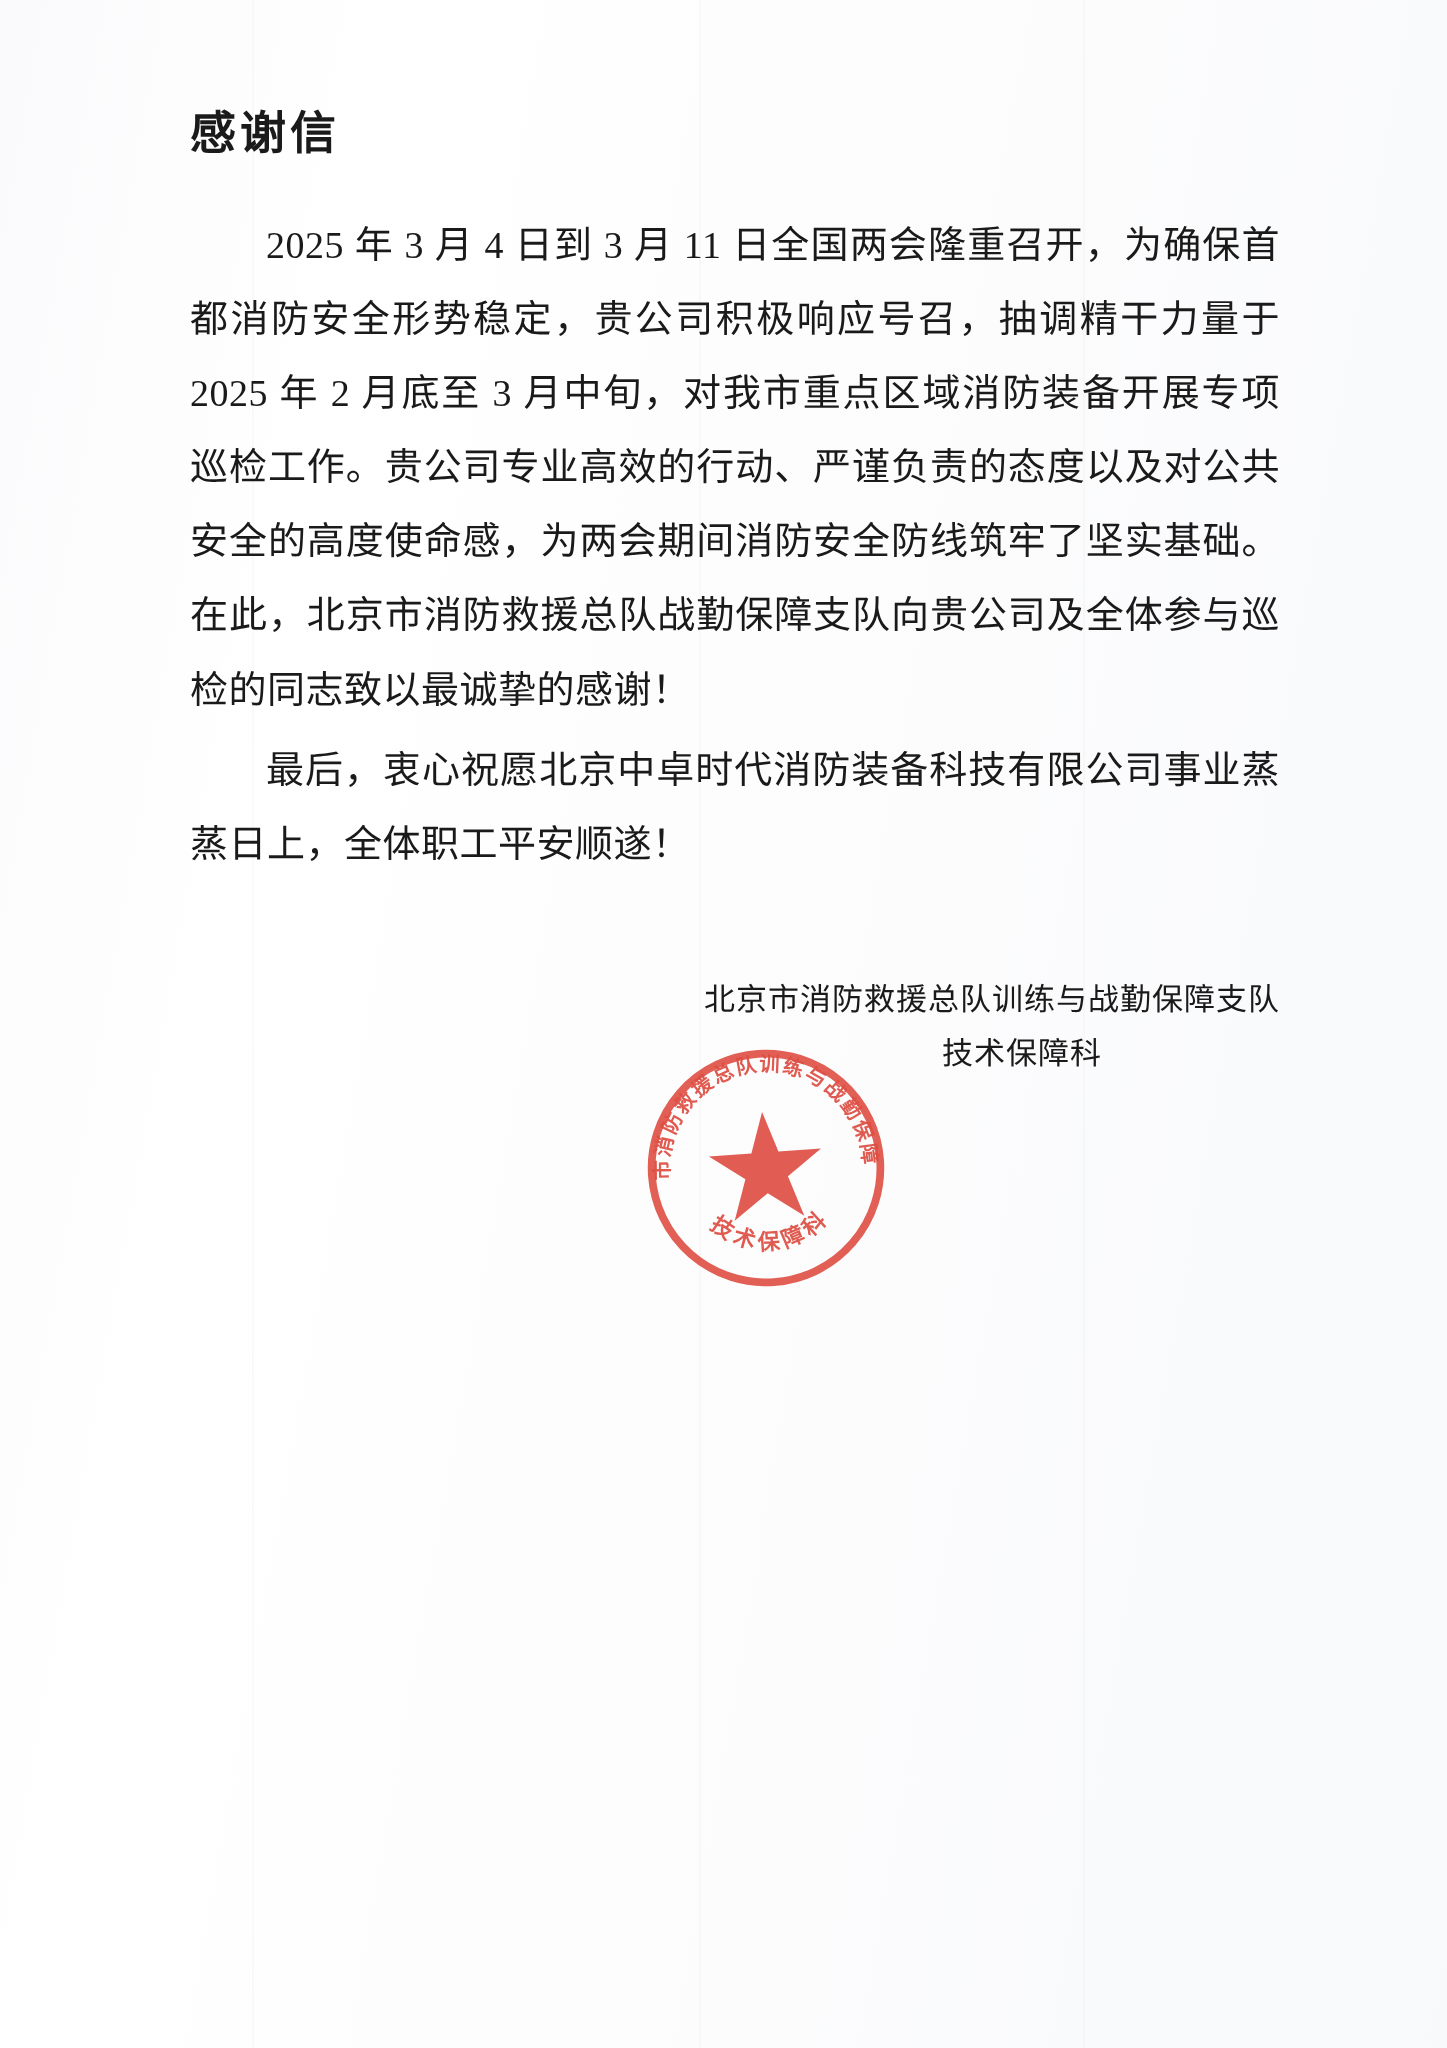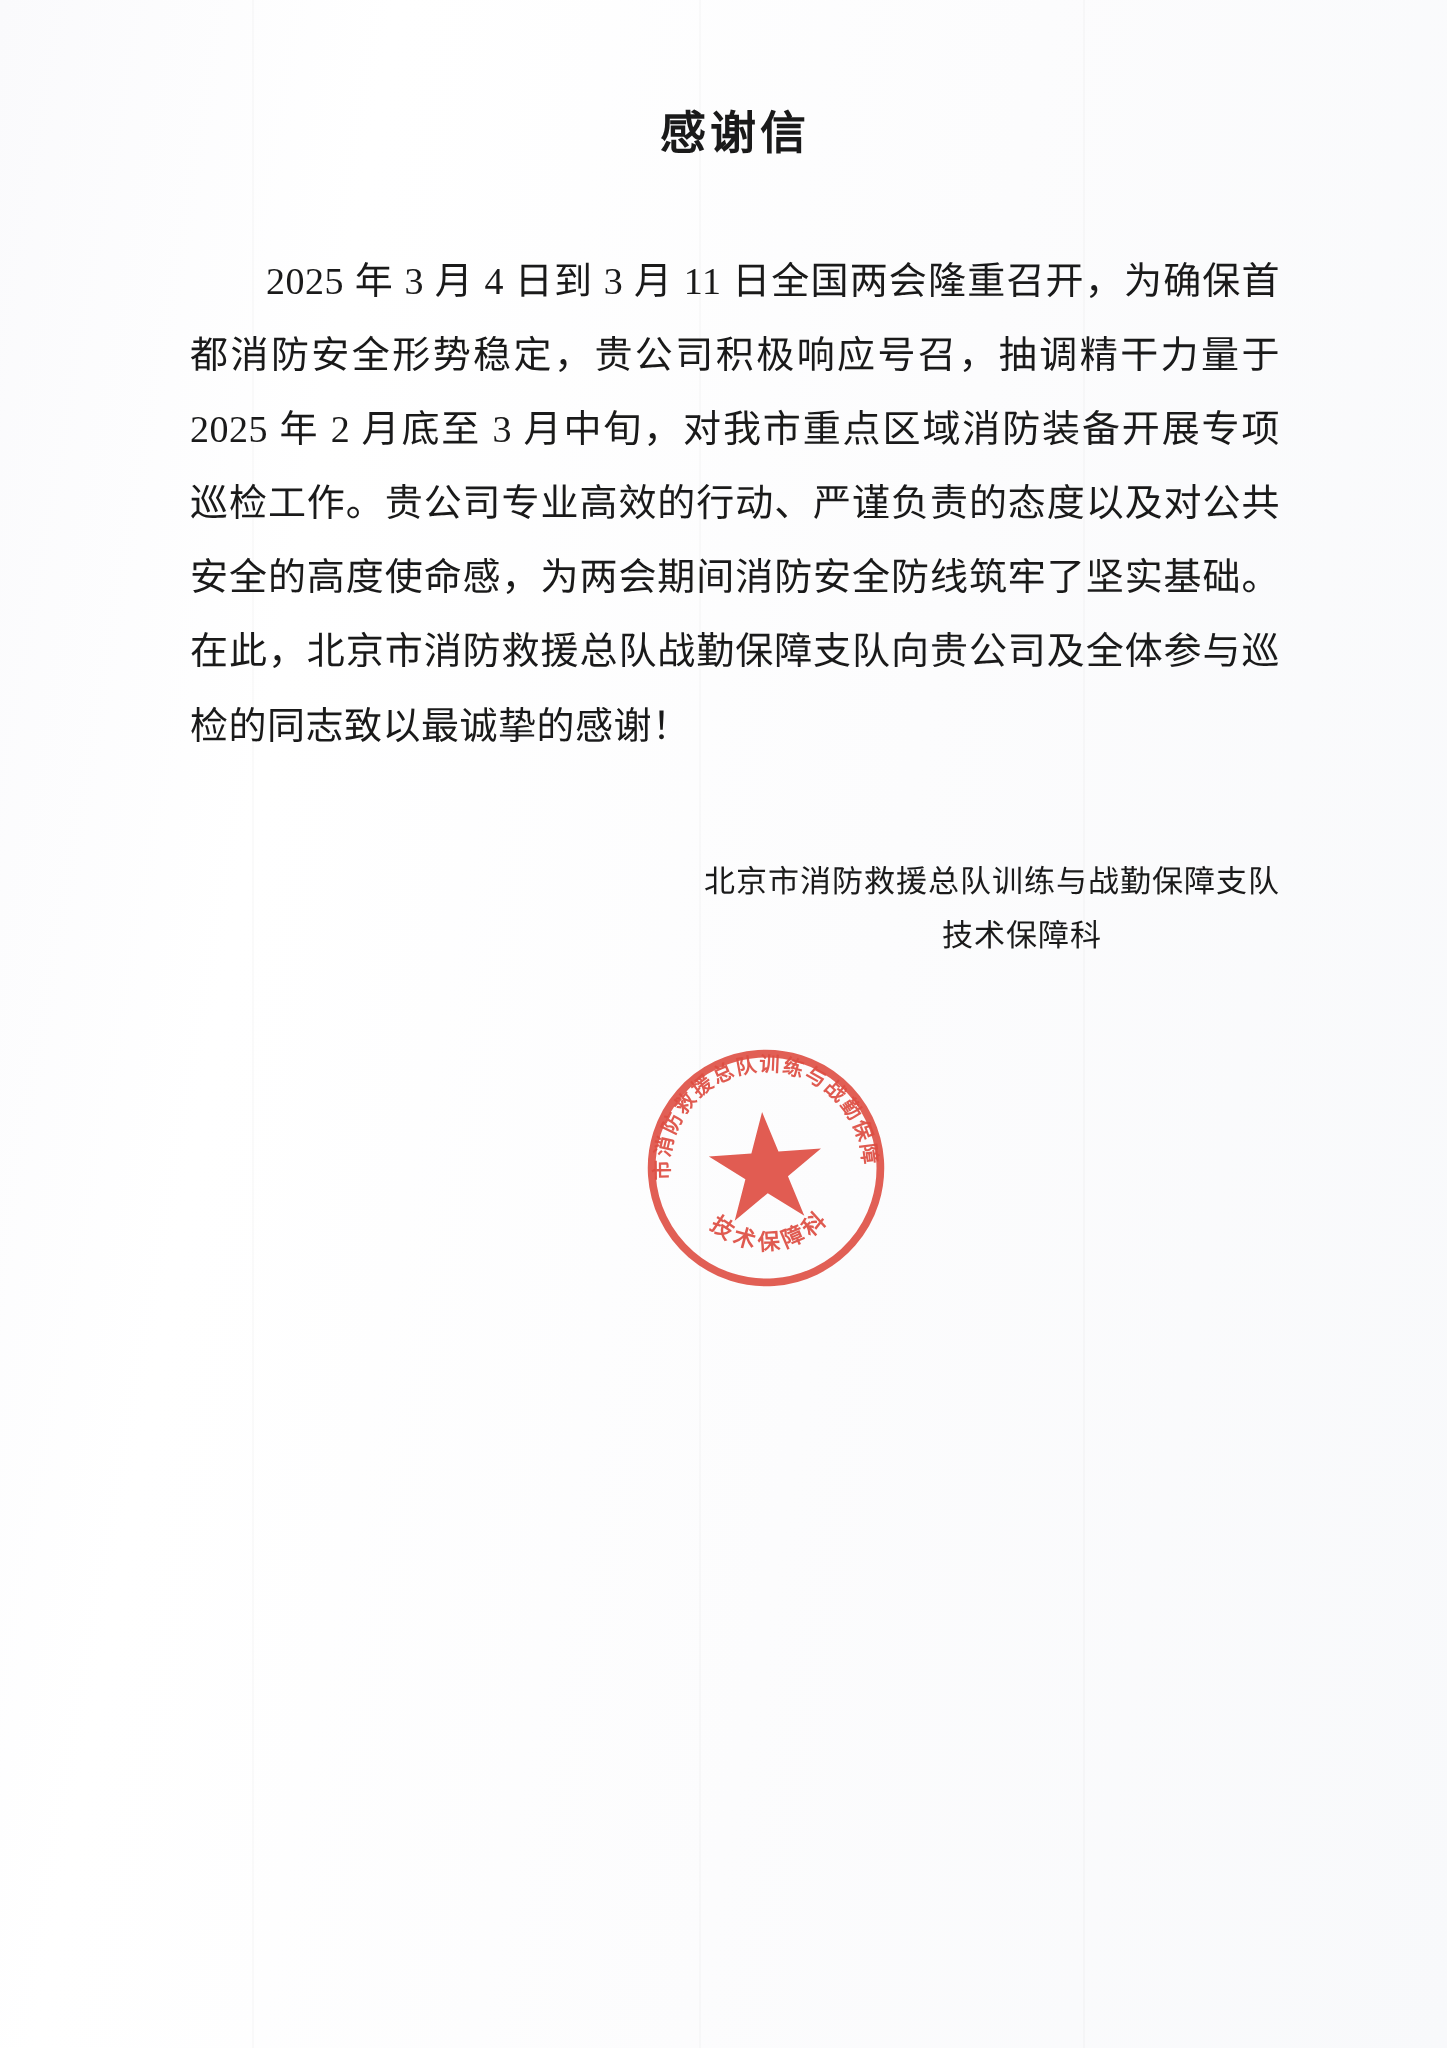--- a/index.html
+++ b/index.html
@@ -33,25 +33,25 @@
   }
 
   .doc {
     position: absolute;
     left: 190px;
     top: 96px;
     width: 1090px;
   }
 
   .doc-title {
-    text-align: center;
+    text-align: left;
     font-size: 46px;
     font-weight: bold;
     letter-spacing: 4px;
-    margin: 0 0 82px 0;
+    margin: 0 0 46px 0;
     font-family: "Liberation Serif", "DejaVu Serif", serif;
   }
 
   .salutation {
     font-size: 31px;
     line-height: 1.55;
     margin: 0 0 18px 0;
     letter-spacing: 1px;
   }
 
@@ -106,20 +106,21 @@
   <div class="scan-streak" style="left:699px;"></div>
   <div class="scan-streak" style="left:1083px;"></div>
 </div>
 
 <div class="doc">
 
   <h1 class="doc-title">感谢信</h1>
 
 
   <p class="para">2025 年 3 月 4 日到 3 月 11 日全国两会隆重召开，为确保首都消防安全形势稳定，贵公司积极响应号召，抽调精干力量于 2025 年 2 月底至 3 月中旬，对我市重点区域消防装备开展专项巡检工作。贵公司专业高效的行动、严谨负责的态度以及对公共安全的高度使命感，为两会期间消防安全防线筑牢了坚实基础。在此，北京市消防救援总队战勤保障支队向贵公司及全体参与巡检的同志致以最诚挚的感谢！</p>
+  <p class="para">最后，衷心祝愿北京中卓时代消防装备科技有限公司事业蒸蒸日上，全体职工平安顺遂！</p>
 
   <div class="sign-block">
     <div class="sign-line org">北京市消防救援总队训练与战勤保障支队</div>
     <div class="sign-line dept">技术保障科</div>
   </div>
 
 </div>
 
 <div class="seal">
   <svg viewBox="0 0 260 260" xmlns="http://www.w3.org/2000/svg">

